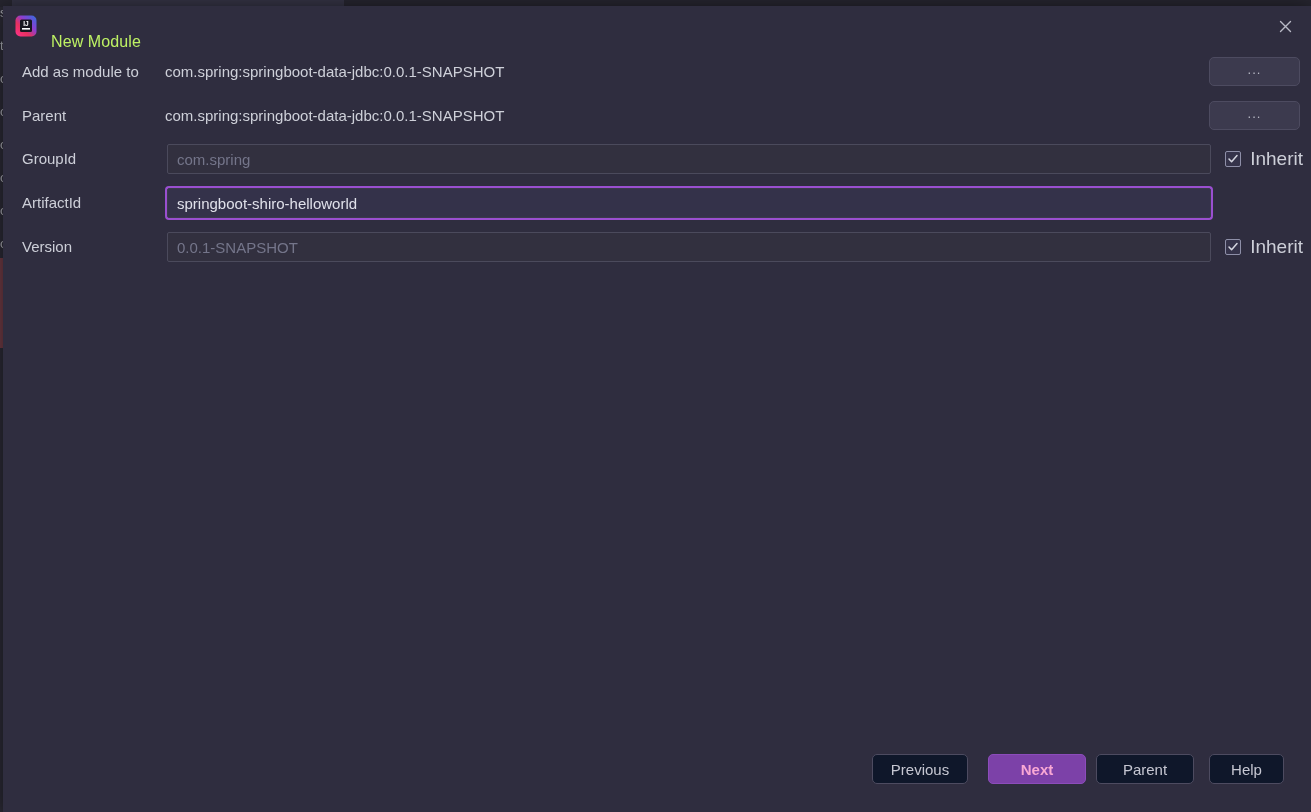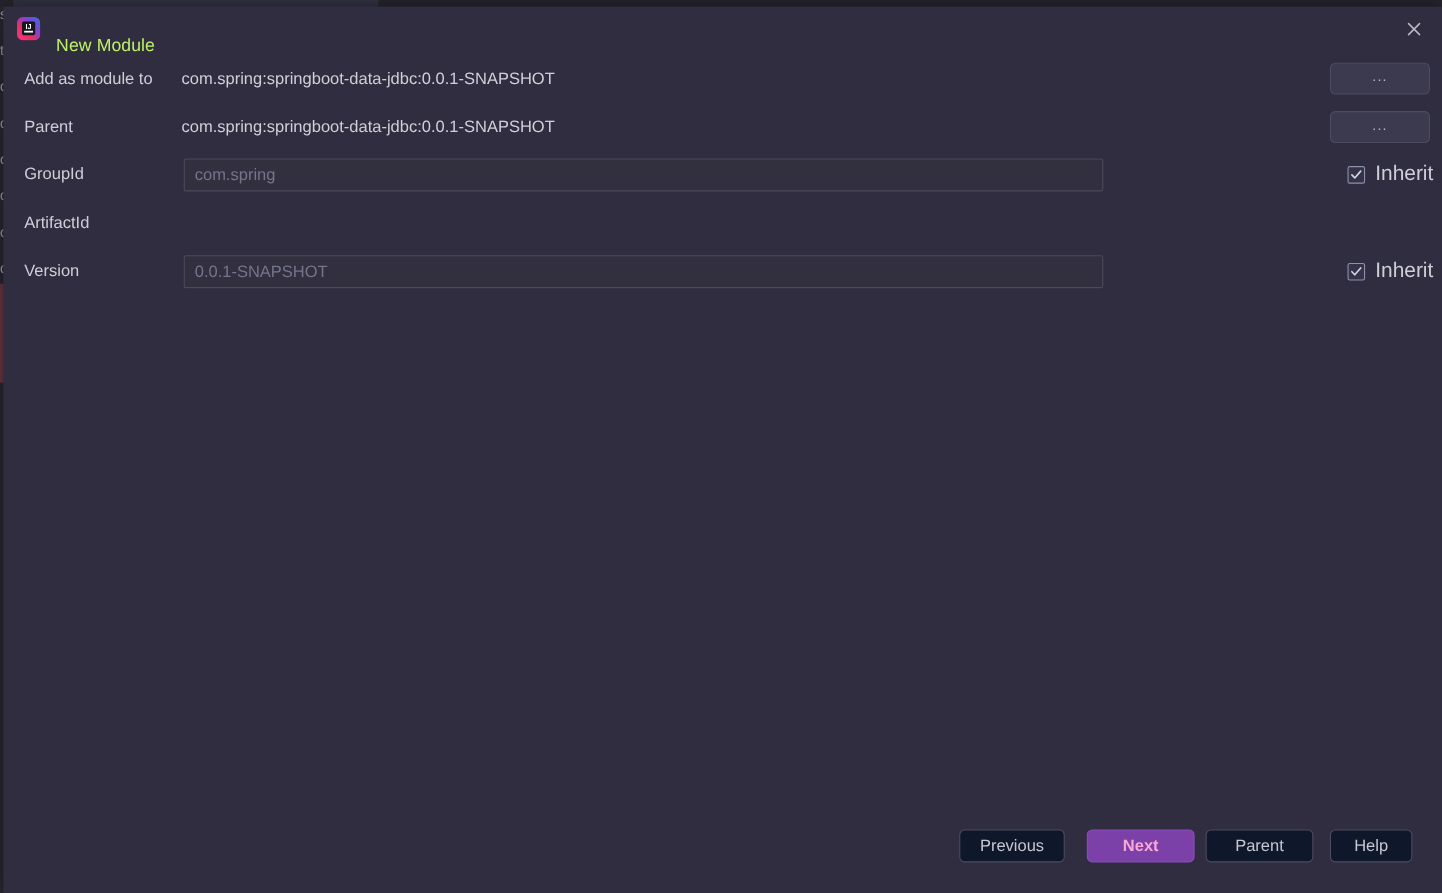--- a/index.html
+++ b/index.html
@@ -133,21 +133,21 @@
     line-height: 30px;
     font-size: 15px;
     color: #ced0d9;
     white-space: nowrap;
   }
 
   .text-field {
     position: absolute;
     left: 164px;
     top: 0;
-    width: 836px;
+    width: 1044px;
     height: 30px;
     box-sizing: border-box;
     background: #32303f;
     border: 1px solid #4b4a5c;
     border-radius: 2px;
     color: #cdcfd8;
     font-family: "Liberation Sans", sans-serif;
     font-size: 15px;
     padding: 0 9px;
     outline: none;
@@ -309,20 +309,21 @@
         <svg width="12" height="12" viewBox="0 0 12 12">
           <path d="M2 6 L4.6 8.8 L10 2.6" stroke="#d5d6e0" stroke-width="1.5" fill="none" stroke-linecap="round" stroke-linejoin="round"></path>
         </svg>
       </span>
       <span class="inherit-label">Inherit</span>
     </div>
   </div>
 
   <div class="form-row" style="top:182px;">
     <div class="row-label">ArtifactId</div>
+    <input class="text-field focused" type="text" placeholder="" value="springboot-shiro-helloworld" style="">
   </div>
 
   <div class="form-row" style="top:226px;">
     <div class="row-label">Version</div>
     <input class="text-field" type="text" placeholder="0.0.1-SNAPSHOT" value="" style="">
     <div class="inherit-group">
       <span class="checkbox-box">
         <svg width="12" height="12" viewBox="0 0 12 12">
           <path d="M2 6 L4.6 8.8 L10 2.6" stroke="#d5d6e0" stroke-width="1.5" fill="none" stroke-linecap="round" stroke-linejoin="round"></path>
         </svg>

